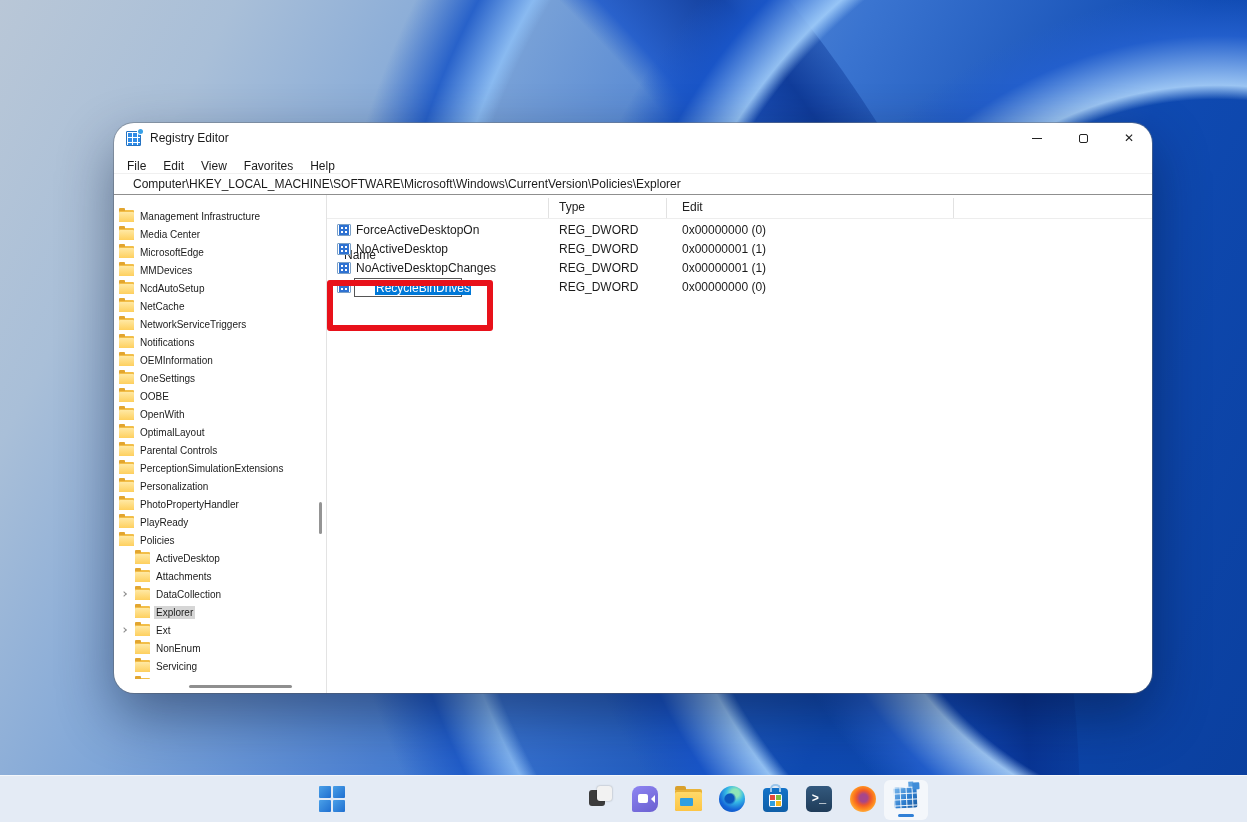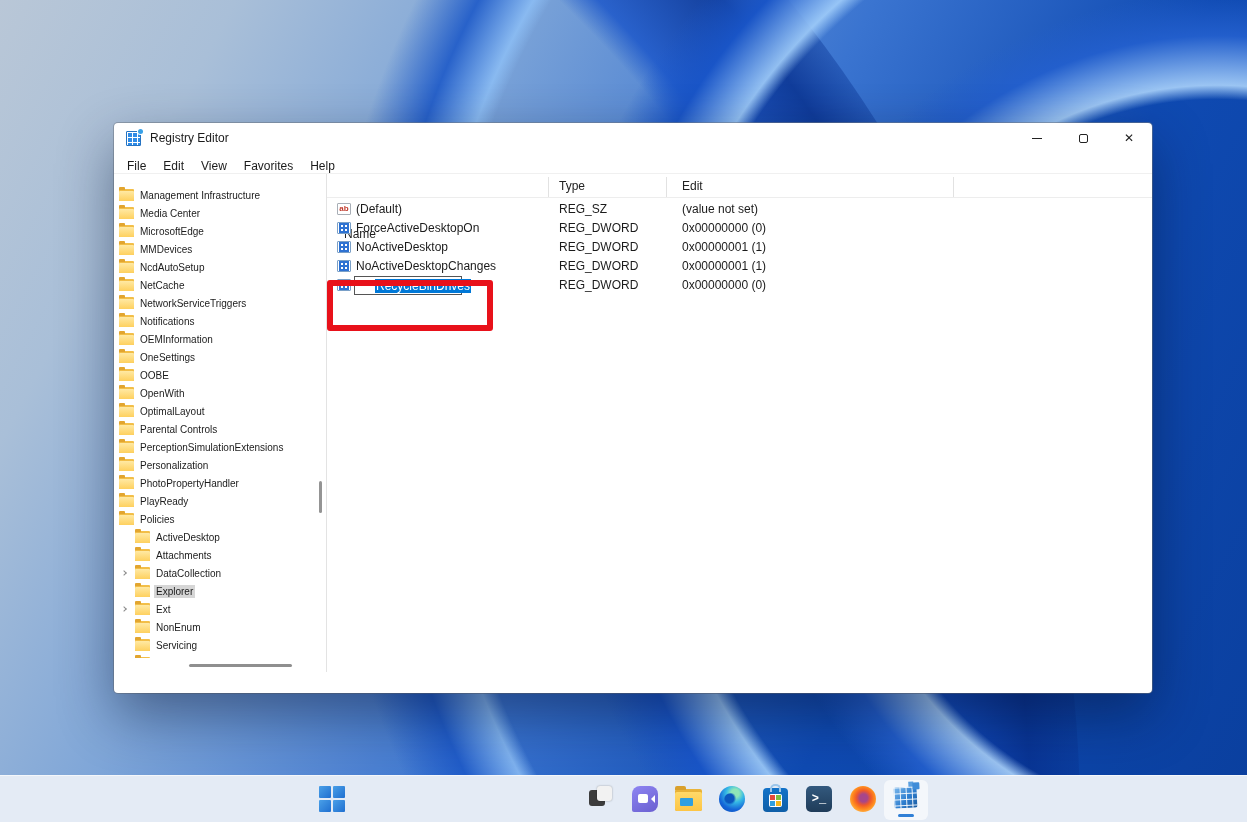--- a/index.html
+++ b/index.html
@@ -13,21 +13,21 @@
     background:radial-gradient(circle, rgba(0,0,0,0) 55.5%, rgba(140,190,245,.85) 56.6%, rgba(30,90,200,.9) 60%, rgba(10,60,160,0) 64%); }
   .p2 { width:1450px; height:1450px; right:-690px; top:-300px;
     background:radial-gradient(circle, rgba(0,0,0,0) 53.5%, rgba(160,205,250,.9) 55%, rgba(25,85,200,.95) 60%, rgba(10,60,160,0) 65%); }
   .p3 { width:1000px; height:1000px; right:-470px; top:-40px;
     background:radial-gradient(circle, rgba(0,0,0,0) 51%, rgba(170,210,250,.9) 53%, rgba(35,95,205,.95) 60%, rgba(10,60,160,0) 66%); }
   .p4 { width:2600px; height:2600px; left:-1520px; top:-480px;
     background:radial-gradient(circle, rgba(0,0,0,0) 61.5%, rgba(20,80,200,.75) 63%, rgba(8,50,145,.85) 68%, rgba(8,50,145,0) 73%); }
 
   
   .win { position:absolute; left:114px; top:123px; width:1038px; height:570px; background:#fff;
-    border-radius:4px; box-shadow:0 22px 55px rgba(5,15,45,.45), 0 0 0 1px rgba(120,130,140,.55); overflow:hidden; }
+    border-radius:20px; box-shadow:0 22px 55px rgba(5,15,45,.45), 0 0 0 1px rgba(120,130,140,.55); overflow:hidden; }
   .titlebar { position:relative; height:30px; display:flex; align-items:center; padding-left:12px; }
   .app-icon { width:15px; height:15px; position:relative; margin-right:9px;
     background-color:#2e8be6;
     background-image:linear-gradient(#fff 1px, transparent 1px), linear-gradient(90deg,#fff 1px, transparent 1px);
     background-size:5px 5px; border:1px solid #2573c2; border-radius:1px; }
   .app-icon::after { content:""; position:absolute; right:-3px; top:-3px; width:5px; height:5px;
     background:#38a1e8; border-radius:50%; box-shadow:0 0 0 1px #fff; }
   .title-text { font-size:12px; color:#1b1b1b; }
   .win-controls { position:absolute; right:0; top:0; height:30px; display:flex; }
   .wc-btn { width:46px; height:30px; display:flex; align-items:center; justify-content:center; color:#222; }
@@ -178,20 +178,23 @@
     </div>
 
     <div class="menubar">
         <span class="menu-item">File</span>
         <span class="menu-item">Edit</span>
         <span class="menu-item">View</span>
         <span class="menu-item">Favorites</span>
         <span class="menu-item">Help</span>
       </div>
 
+    <div class="addressbar">
+      <span class="address-text">Computer\HKEY_LOCAL_MACHINE\SOFTWARE\Microsoft\Windows\CurrentVersion\Policies\Explorer</span>
+    </div>
 
     <div class="content">
       <div class="tree-pane">
         <div class="tree-scroll">
             <div class="tree-row">
               <span class="folder"></span>
               <span class="tree-lbl">Management Infrastructure</span>
             </div>
             <div class="tree-row">
               <span class="folder"></span>
@@ -318,26 +321,20 @@
         <div class="list-header">
           <span class="col-label col-name">Name</span>
           <span class="col-label col-type">Type</span>
           <span class="col-label col-data">Edit</span>
           <span class="col-sep sep-1"></span>
           <span class="col-sep sep-2"></span>
           <span class="col-sep sep-3"></span>
         </div>
         <div class="list-rows">
             <div class="list-row">
-              <span class="vicon icon-string">ab</span>
-              <span class="cellt cell-name">(Default)</span>
-              <span class="cellt cell-type">REG_SZ</span>
-              <span class="cellt cell-data">(value not set)</span>
-            </div>
-            <div class="list-row">
               <span class="vicon icon-dword"></span>
               <span class="cellt cell-name">ForceActiveDesktopOn</span>
               <span class="cellt cell-type">REG_DWORD</span>
               <span class="cellt cell-data">0x00000000 (0)</span>
             </div>
             <div class="list-row">
               <span class="vicon icon-dword"></span>
               <span class="cellt cell-name">NoActiveDesktop</span>
               <span class="cellt cell-type">REG_DWORD</span>
               <span class="cellt cell-data">0x00000001 (1)</span>

